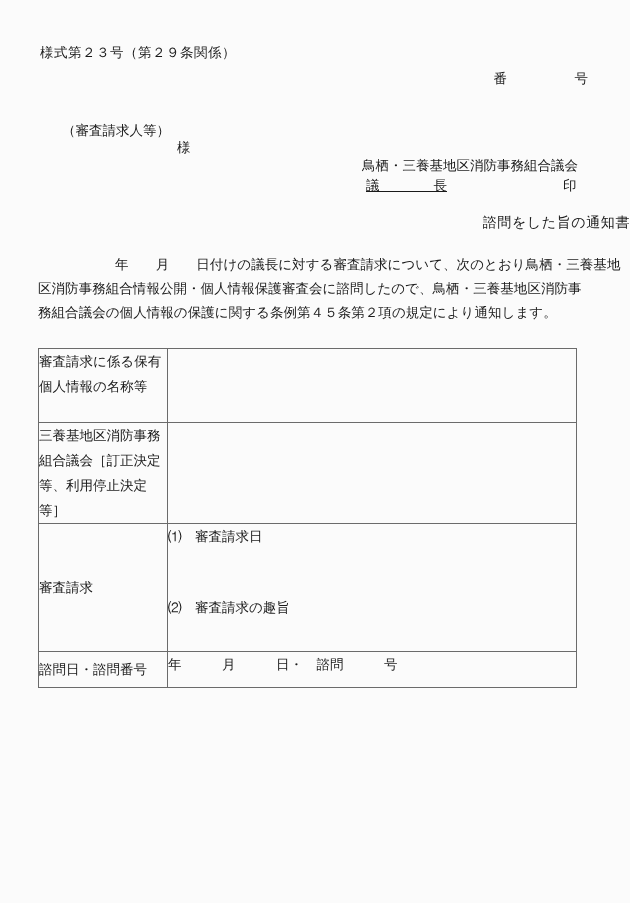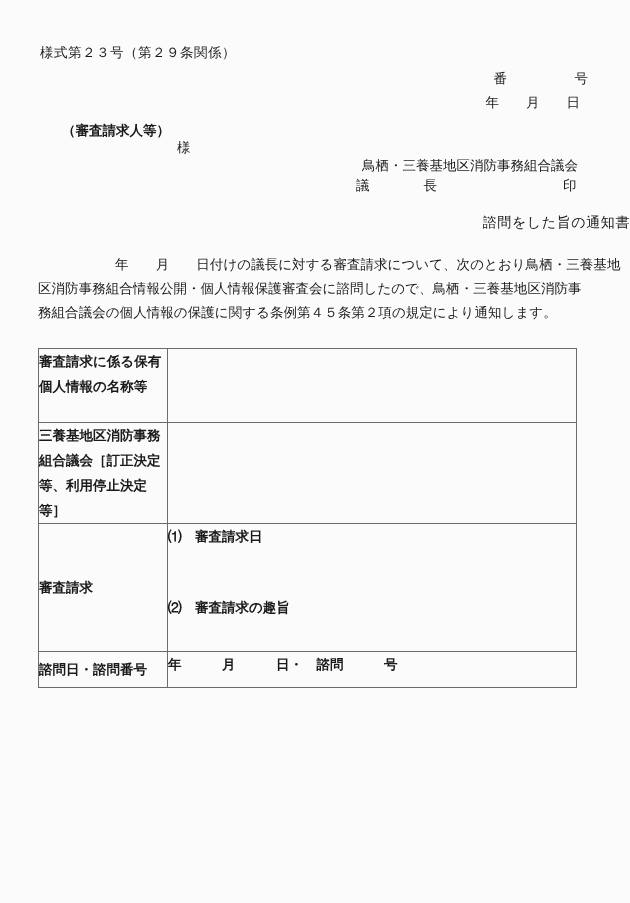--- a/index.html
+++ b/index.html
@@ -50,43 +50,43 @@
     font-size: 13.5px;
     white-space: pre;
   }
 
   .addressee {
     position: absolute;
     left: 62px;
     top: 122px;
     font-size: 13.5px;
     white-space: pre;
-    font-weight: bold;
   }
   .addressee-honorific {
     position: absolute;
     left: 177px;
     top: 139px;
     font-size: 13.5px;
     white-space: pre;
   }
 
   .issuer-org {
     position: absolute;
     left: 362px;
     top: 157px;
     font-size: 13.5px;
     white-space: pre;
   }
   .issuer-title {
     position: absolute;
-    left: 356px;
+    left: 366px;
     top: 177px;
     font-size: 13.5px;
     white-space: pre;
+    text-decoration: underline;
   }
   .issuer-seal {
     position: absolute;
     left: 563px;
     top: 177px;
     font-size: 13.5px;
     white-space: pre;
   }
 
   
@@ -119,21 +119,20 @@
   }
 
   
   .form-table {
     position: absolute;
     left: 38px;
     top: 348px;
     width: 538px;
     border-collapse: collapse;
     table-layout: fixed;
-    font-weight: bold;
   }
   .form-table td {
     border: 1px solid #6b6b6b;
     font-size: 13.5px;
     vertical-align: top;
     padding: 0;
   }
   .col-label { width: 129px; }
   .col-value { width: 409px; }
 
@@ -170,21 +169,20 @@
 </style>
 </head>
 <body>
 
 <div class="page">
 
   <div class="form-id">様式第２３号（第２９条関係）</div>
 
   <div class="doc-number">番　　　　　号</div>
 
-  <div class="doc-date">年　　月　　日</div>
 
   <div class="addressee">（審査請求人等）</div>
 
   <div class="addressee-honorific">様</div>
 
   <div class="issuer-org">鳥栖・三養基地区消防事務組合議会</div>
 
   <div class="issuer-title">議　　　　長</div>
 
   <div class="issuer-seal">印</div>

